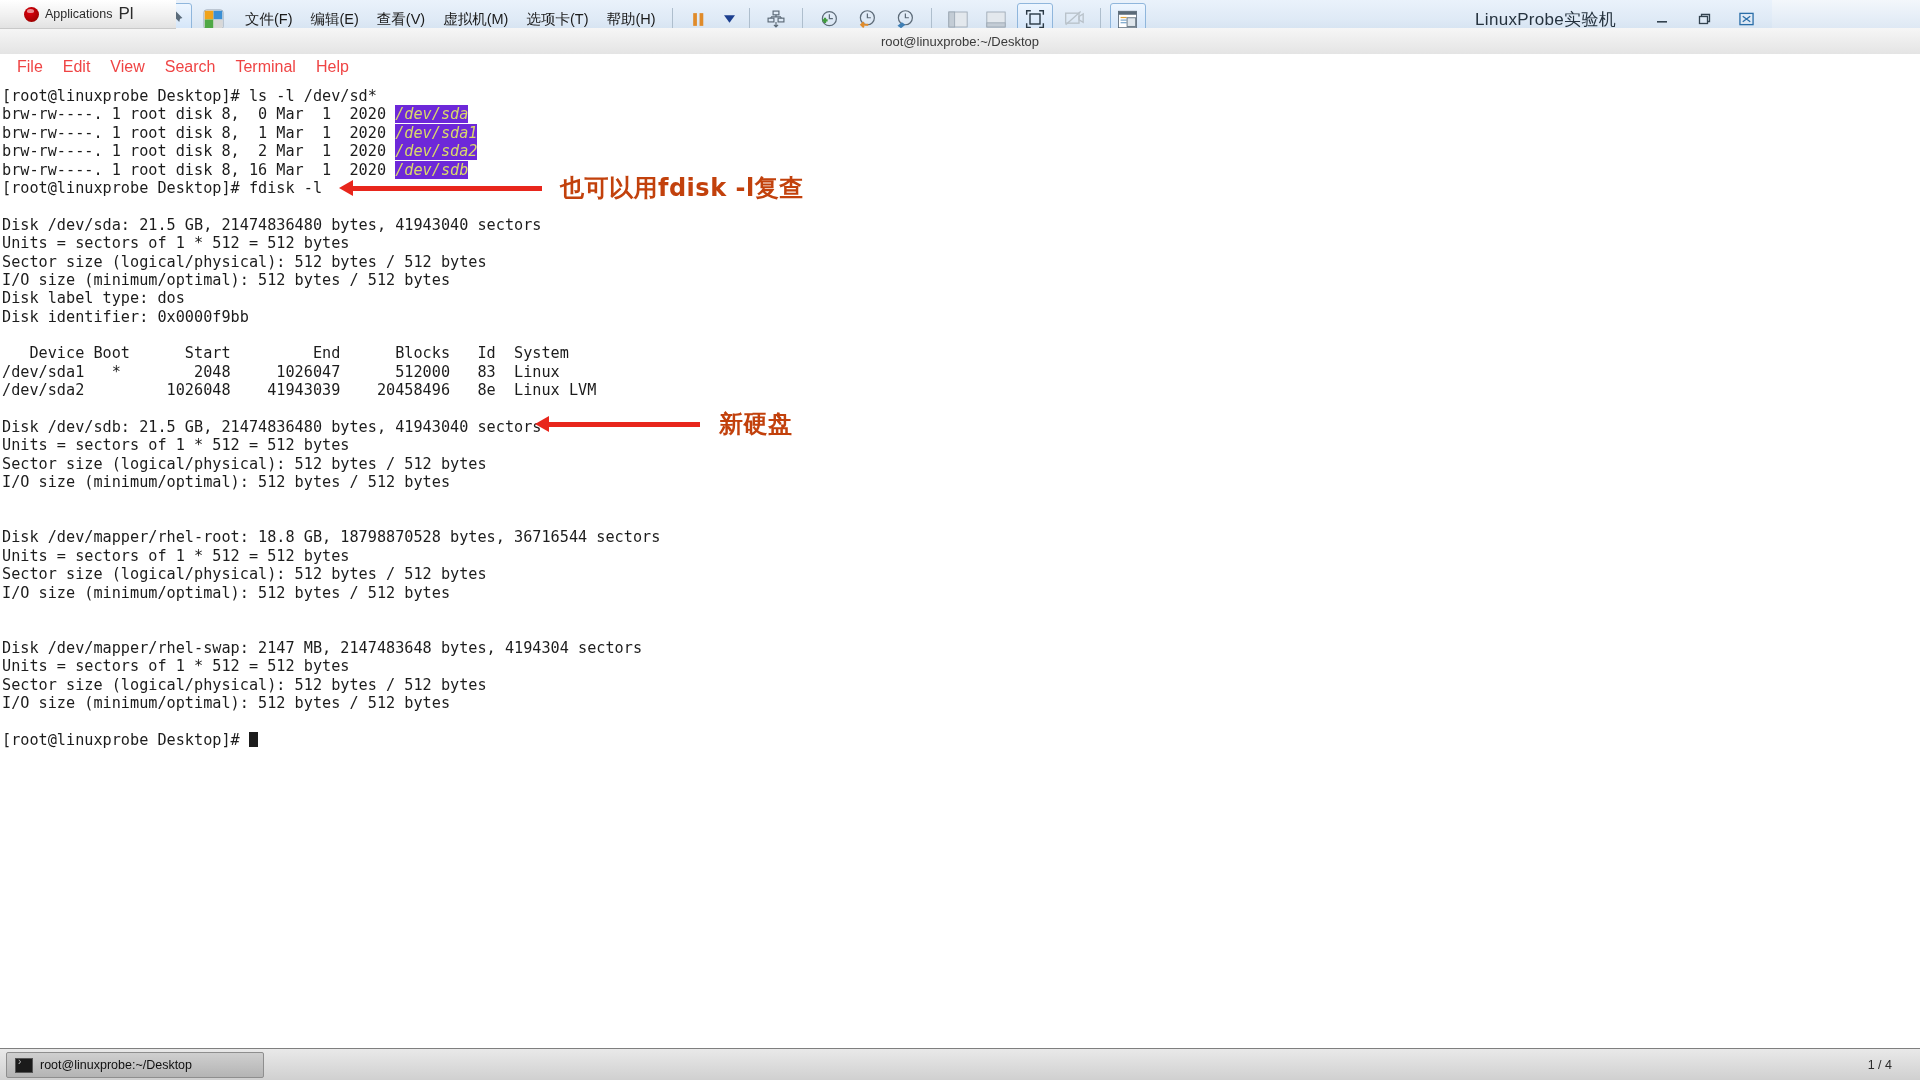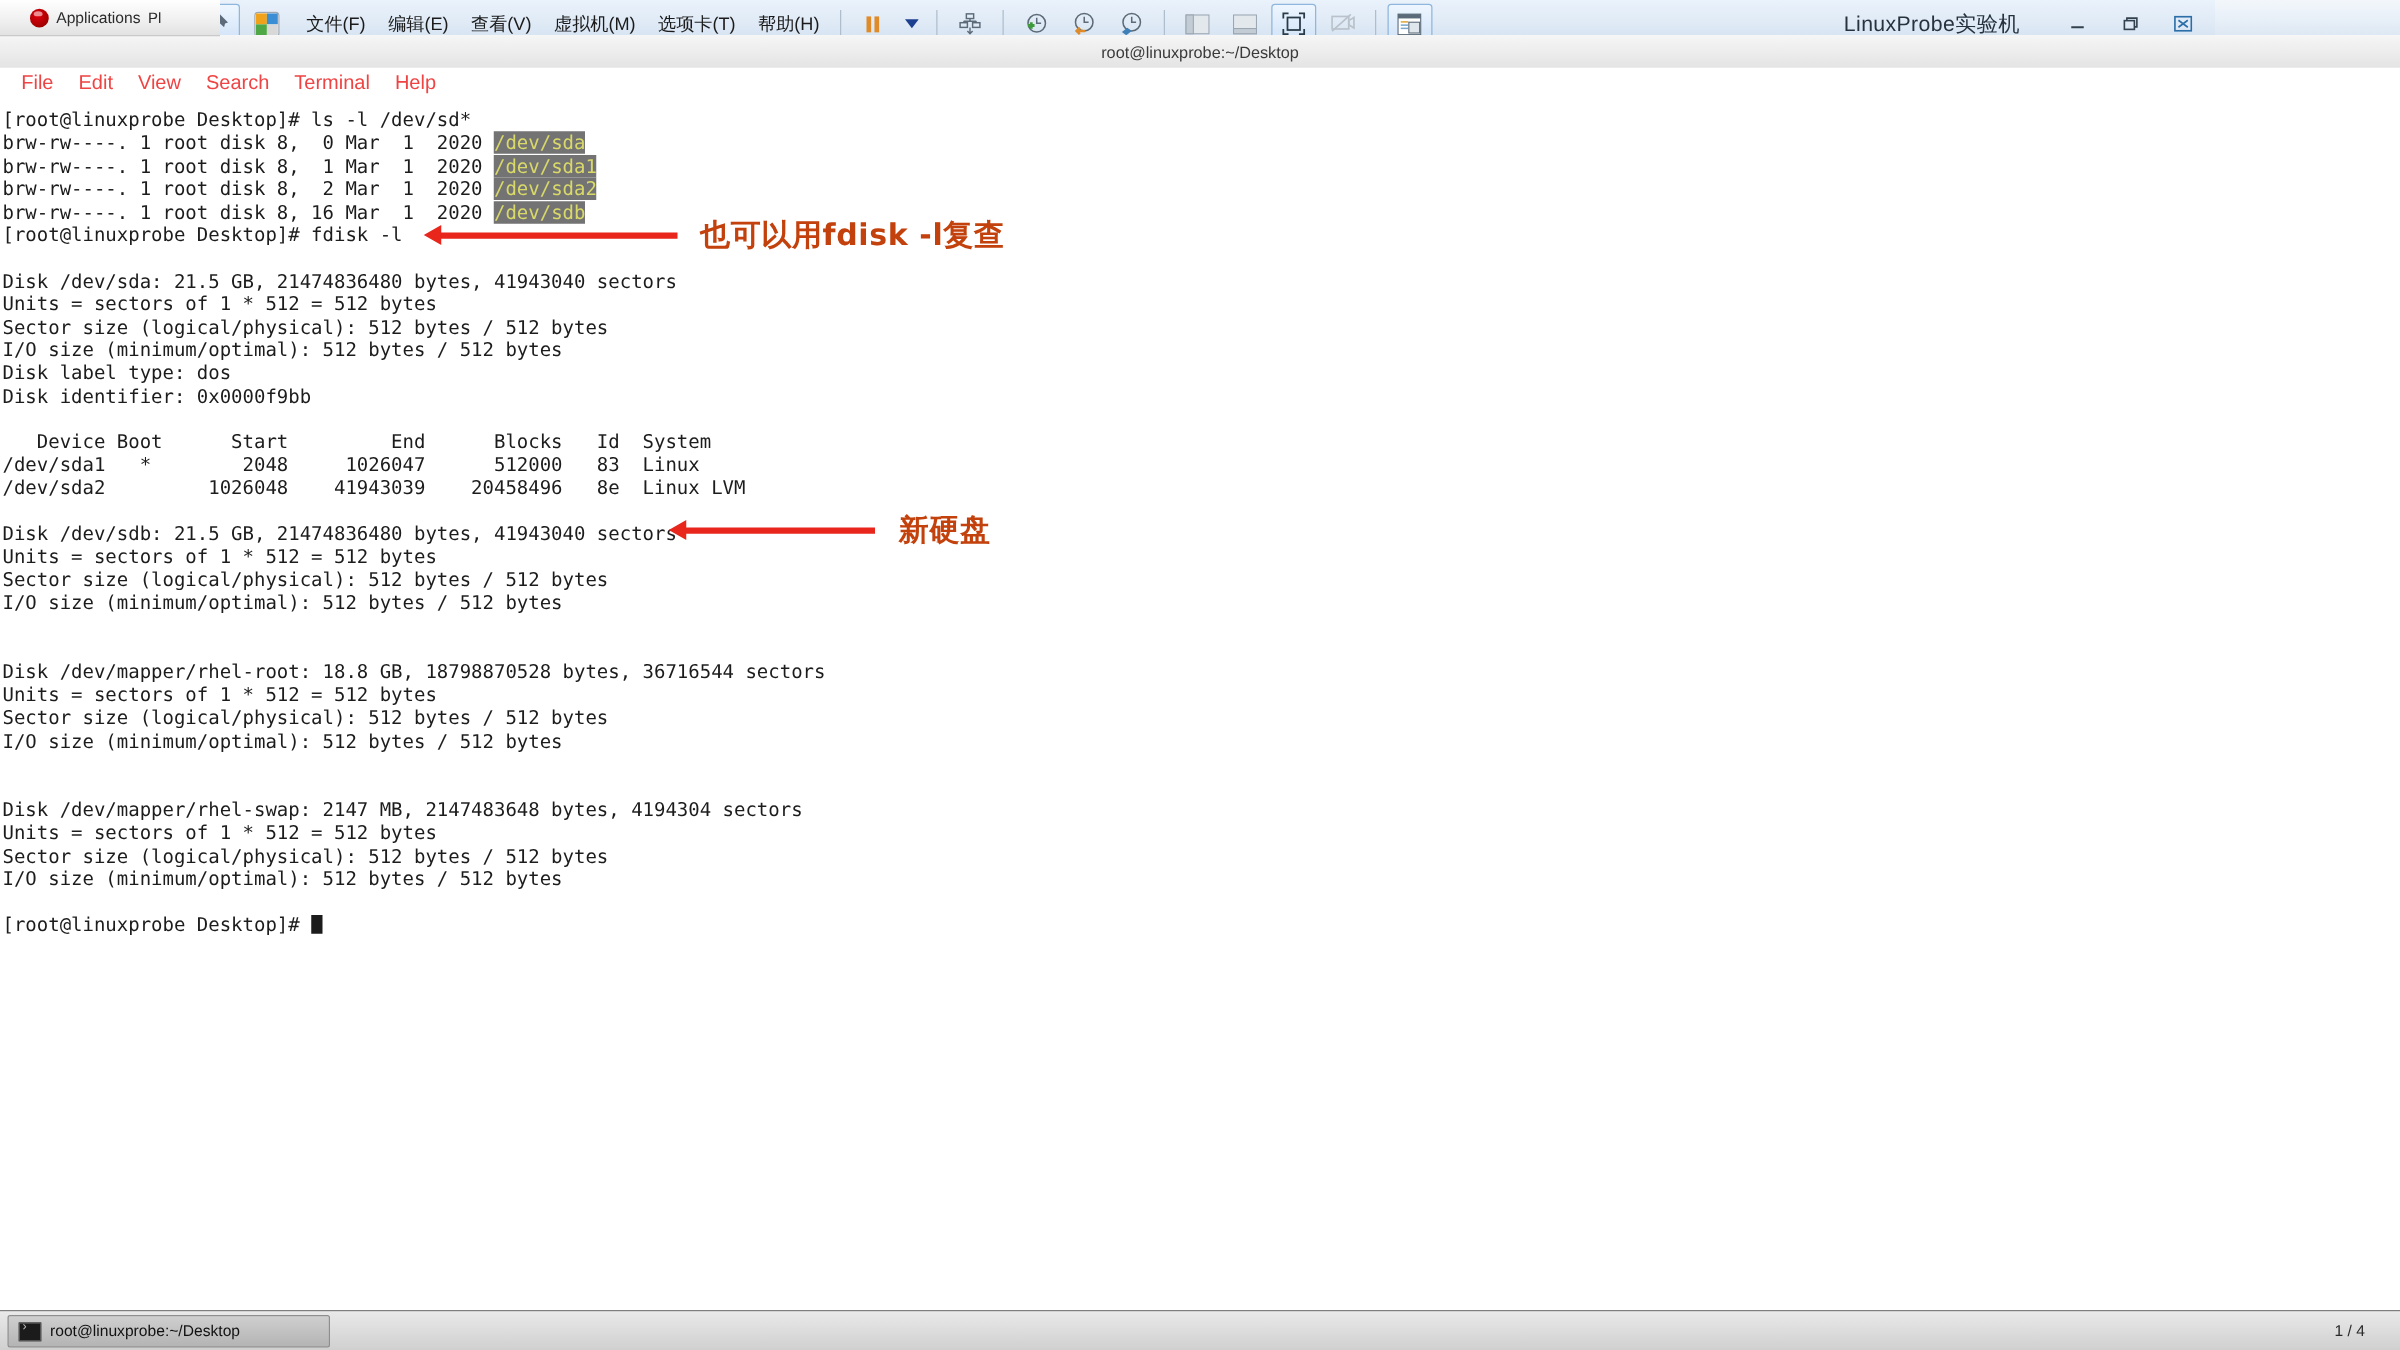--- a/index.html
+++ b/index.html
@@ -29,21 +29,21 @@
   .gnome-strip .rh-logo{
     width:15px;height:15px;border-radius:50%;
     background:radial-gradient(circle at 40% 35%,#e0000f 0%,#a30000 70%,#6b0000 100%);
     position:relative;flex:none;
   }
   .gnome-strip .rh-logo:after{
     content:"";position:absolute;left:3px;top:2px;width:7px;height:4px;
     background:#fff;opacity:.55;border-radius:50% 50% 40% 40%;
   }
   .gnome-strip .g-label{font-size:12.5px;color:#2b2b2b;}
-  .gnome-strip .g-label2{font-size:12px;color:#2b2b2b;}
+  .gnome-strip .g-label2{font-size:17px;color:#2b2b2b;}
 
   .vm-inner{
     position:absolute;left:152px;top:0;width:1620px;height:38px;
     background:linear-gradient(to bottom,#eaf2fb 0%,#dfeaf6 50%,#cfdeee 100%);
     border-bottom:1px solid #9db6cf;
     display:flex;align-items:center;
   }
   .tool-btn{
     width:34px;height:30px;margin:0 2px;border-radius:3px;
     display:flex;align-items:center;justify-content:center;
@@ -91,21 +91,21 @@
   .term-body{
     position:absolute;left:0;top:54px;width:1920px;height:972px;
     background:#ffffff;
     font-family:"DejaVu Sans Mono","Liberation Mono",monospace;
     font-size:15.2px;line-height:18.4px;color:#1c1c1c;
     padding:5px 0 0 2px;
     white-space:pre;
     overflow:hidden;
   }
   .term-body .ln{height:18.4px;}
-  .hl{background:#737373;color:#d9d96a;}
+  .hl{background:#6d28d9;color:#d9d96a;font-style:italic;}
   .cursor{display:inline-block;width:9px;height:15px;background:#1c1c1c;vertical-align:-2px;}
 
   
   .anno{position:absolute;color:#c2410c;font-family:"DejaVu Sans",sans-serif;font-weight:700;white-space:nowrap;}
   .anno-text{font-size:24px;letter-spacing:.5px;}
   .arrow{position:absolute;height:5px;background:#e8261c;}
   .arrow:before{
     content:"";position:absolute;left:-13px;top:-6px;
     width:0;height:0;border-top:8.5px solid transparent;border-bottom:8.5px solid transparent;
     border-right:14px solid #e8261c;

